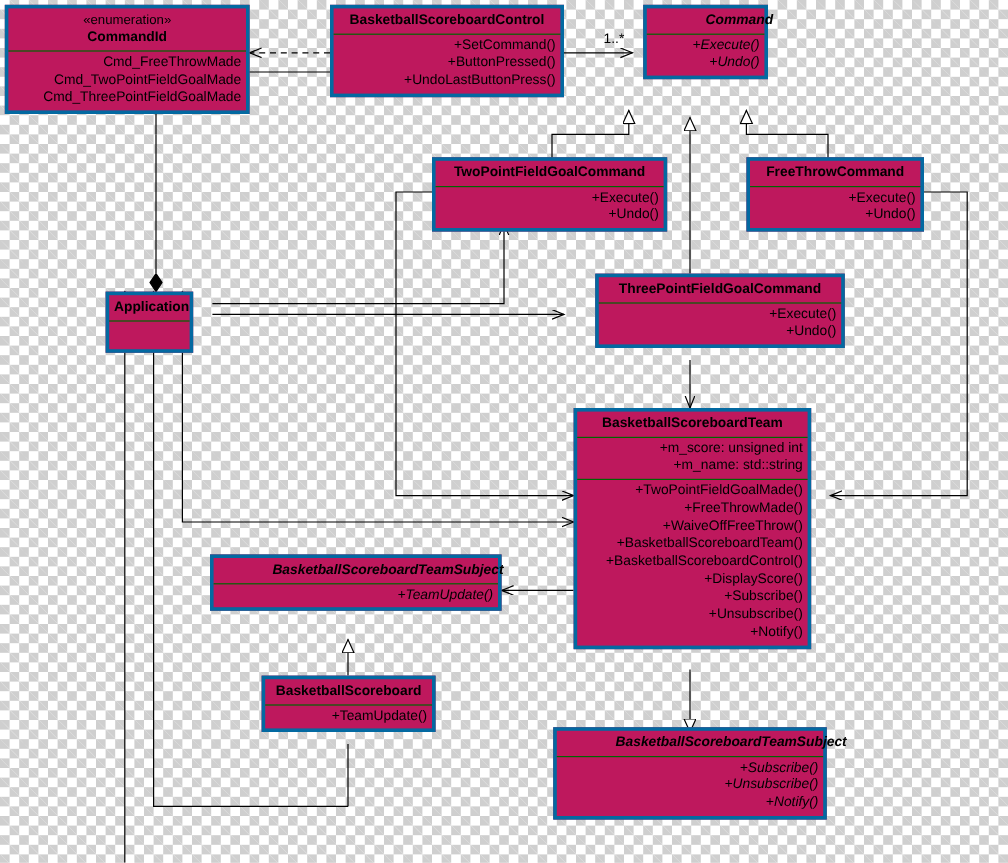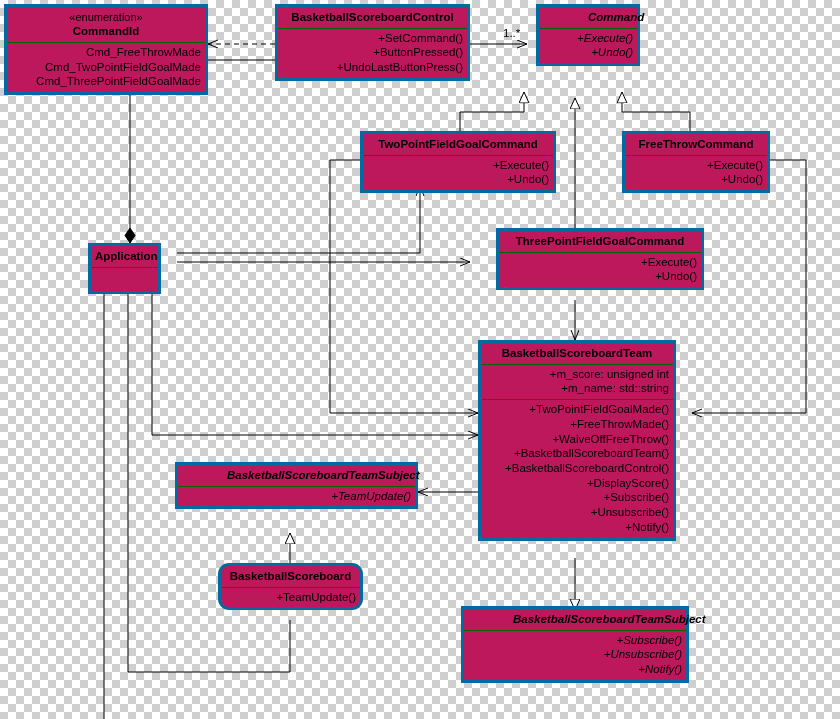--- a/index.html
+++ b/index.html
@@ -241,21 +241,21 @@
   <div class="uml-class" style="left:175px; top:462px; width:243px;">
     <div class="uml-header italic">
       <span>BasketballScoreboardTeamSubject</span>
     </div>
     <div class="uml-sep"></div>
     <div class="uml-compartment italic">
       <div>+TeamUpdate()</div>
     </div>
   </div>
 
-  <div class="uml-class" style="left:218px; top:563px; width:145px;border-radius:11px;">
+  <div class="uml-class" style="left:218px; top:563px; width:145px;">
     <div class="uml-header">
       <span>BasketballScoreboard</span>
     </div>
     <div class="uml-sep"></div>
     <div class="uml-compartment">
       <div>+TeamUpdate()</div>
     </div>
   </div>
 
   <div class="uml-class" style="left:461px; top:606px; width:228px;">

